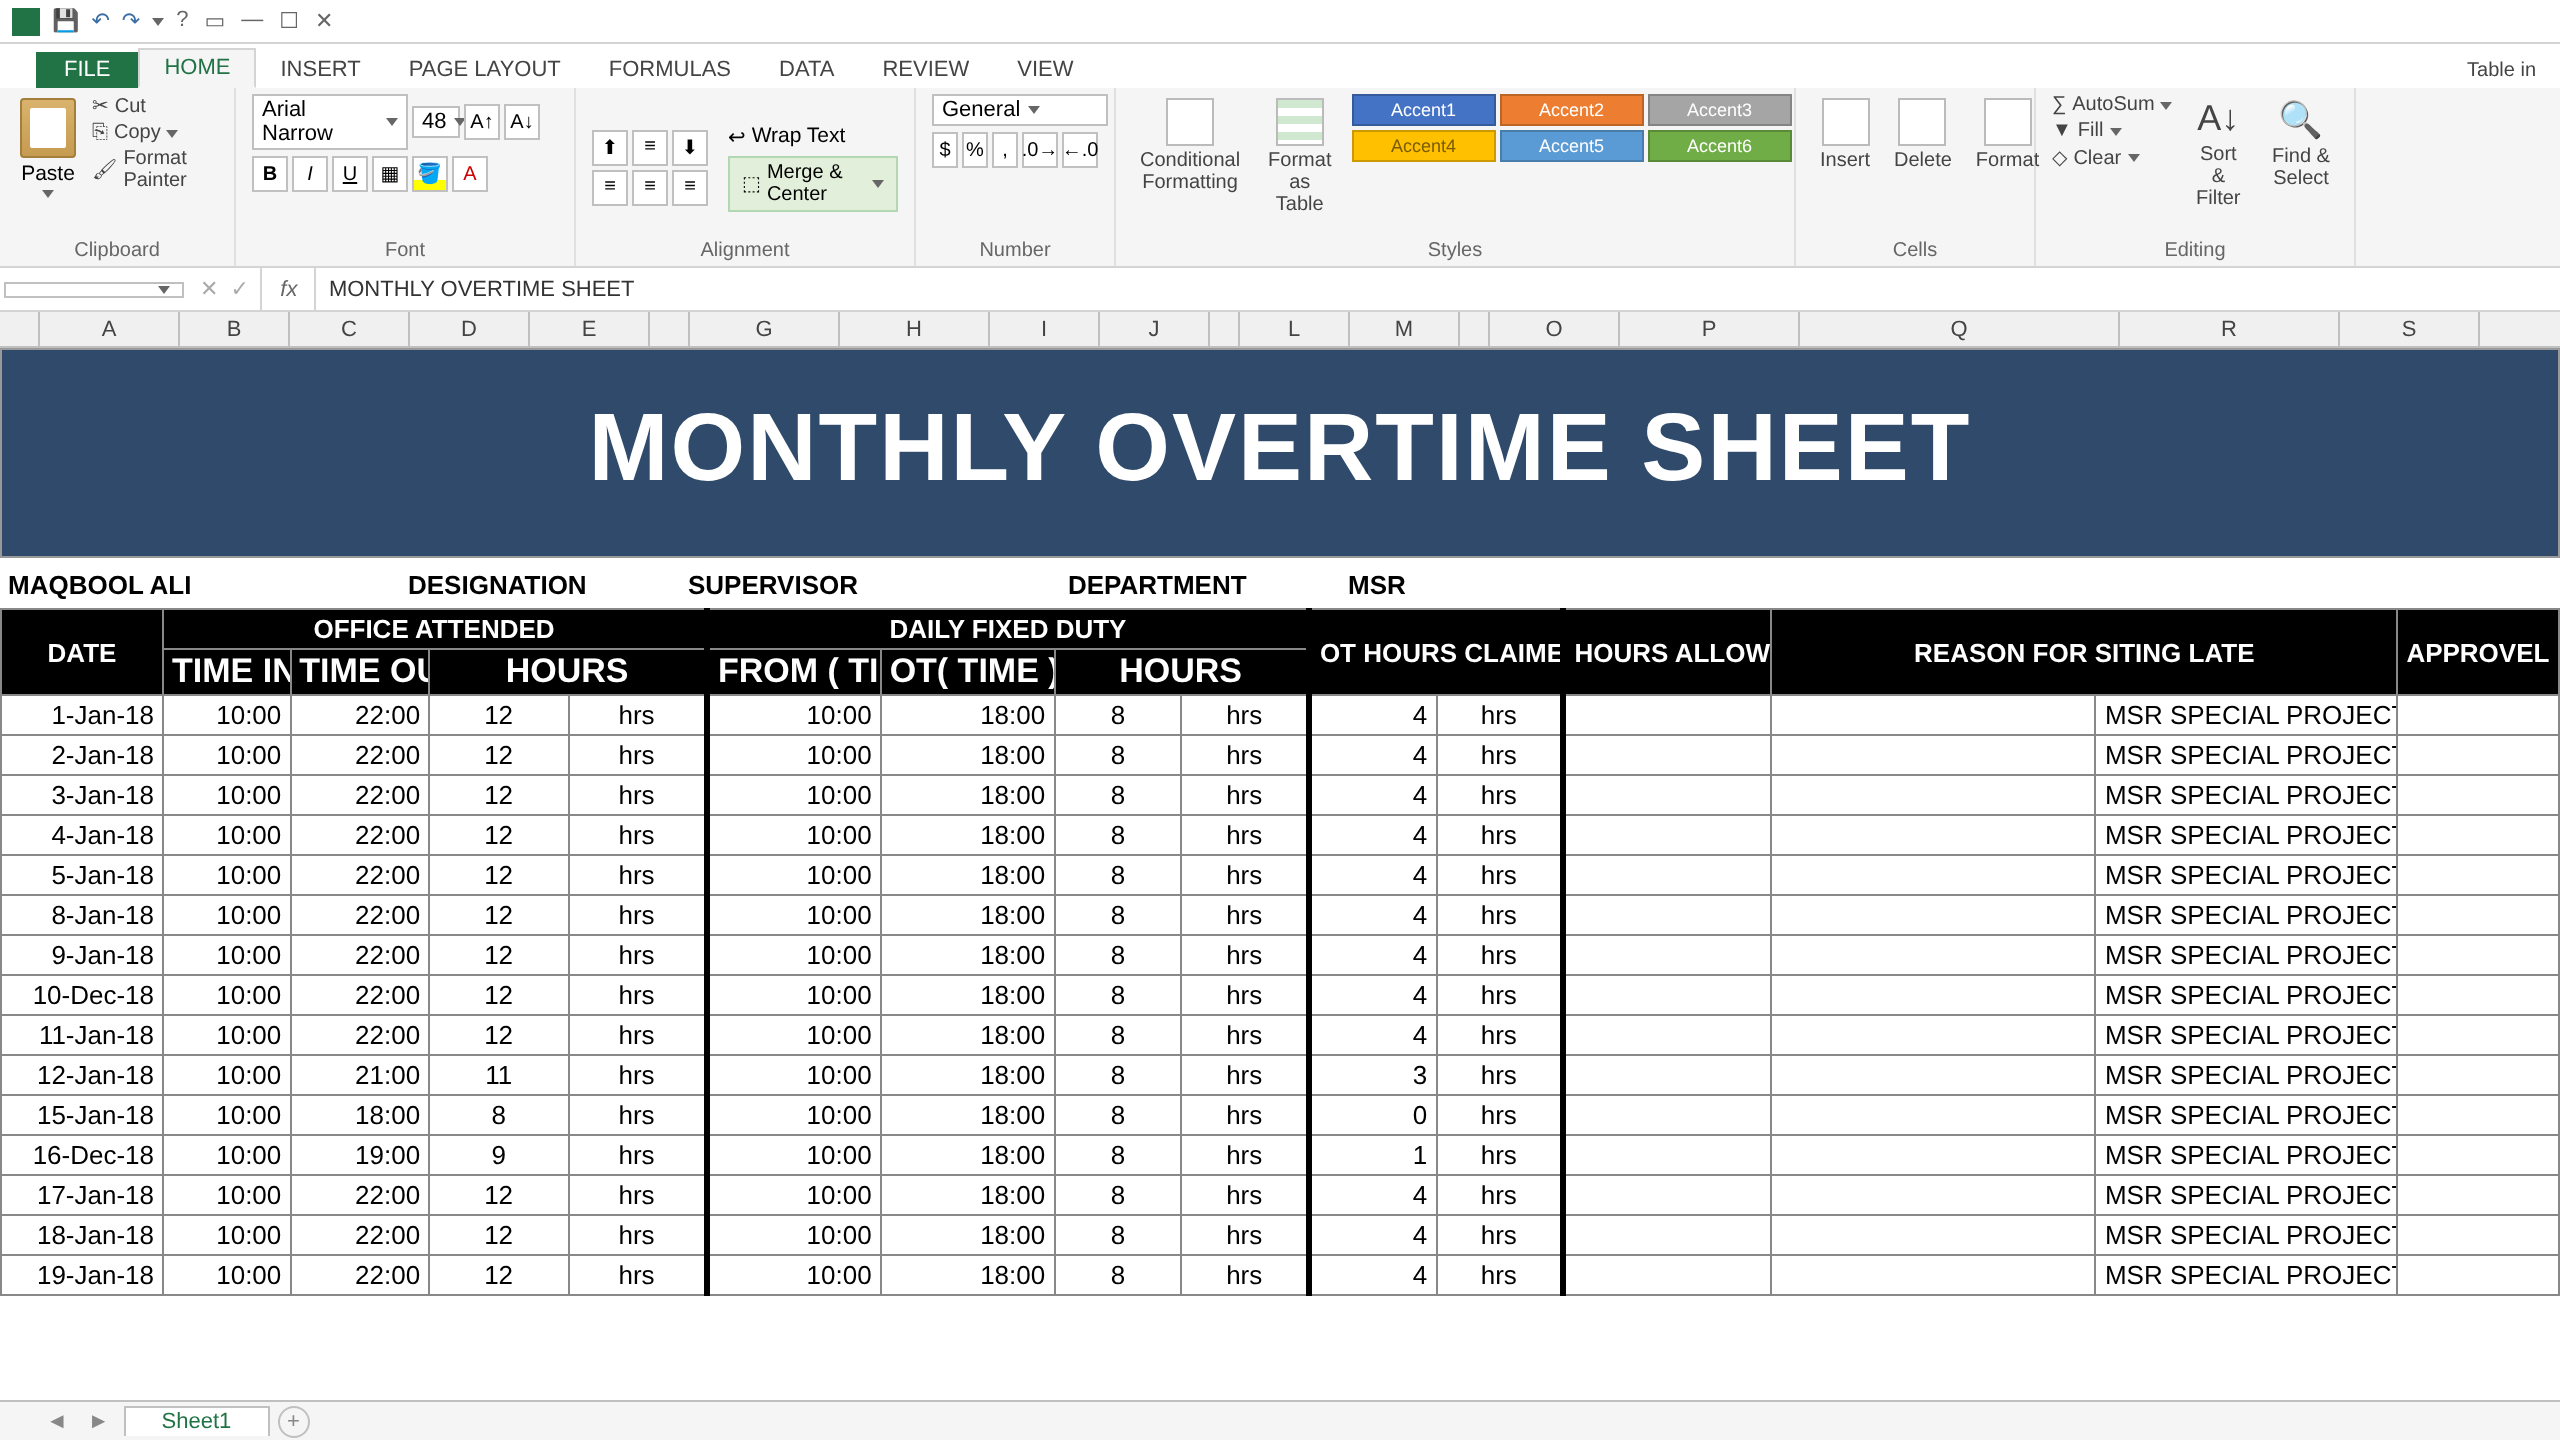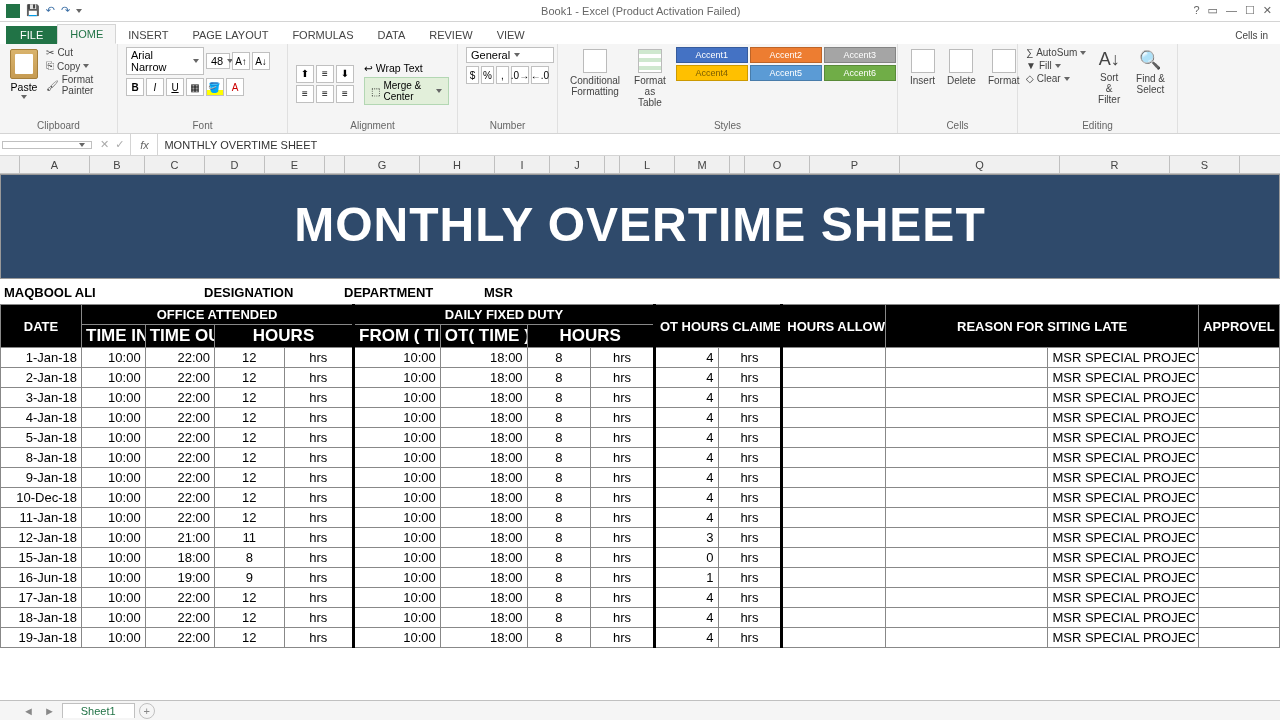--- a/index.html
+++ b/index.html
@@ -6,21 +6,21 @@
   body { font-family: "Segoe UI", Tahoma, sans-serif; font-size: 11px; background: #fff; width: 1280px; height: 720px; overflow: hidden; position: relative; }
 
   
   .titlebar { height: 22px; background: #fff; display: flex; align-items: center; border-bottom: 1px solid #d4d4d4; }
   .quick-access { display: flex; gap: 6px; align-items: center; padding: 0 6px; }
   .qa-icon { width: 14px; height: 14px; display: inline-block; }
   .title-center { flex: 1; text-align: center; color: #666; font-size: 11px; }
   .title-right { display: flex; gap: 8px; padding-right: 8px; color: #666; }
 
   
-  .ribbon-tabs { height: 22px; background: #fff; display: flex; align-items: flex-end; padding-left: 6px; font-size: 11px; }
+  .ribbon-tabs { height: 22px; background: #fff; display: flex; align-items: flex-end; padding-left: 6px; font-size: 11px; margin-left: 12px; }
   .file-tab { background: #217346; color: #fff; padding: 3px 14px; font-size: 11px; }
   .rtab { padding: 3px 12px; color: #444; cursor: pointer; }
   .rtab.active { border: 1px solid #d4d4d4; border-bottom: 1px solid #f5f5f5; background: #f5f5f5; color: #217346; }
   .signin { margin-left: auto; padding: 3px 12px; color: #444; font-size: 10px; }
 
   
   .ribbon { height: 90px; background: #f5f5f5; border-bottom: 1px solid #d4d4d4; display: flex; align-items: stretch; font-size: 10.5px; }
   .group { border-right: 1px solid #e0e0e0; padding: 3px 8px 2px 8px; display: flex; flex-direction: column; justify-content: space-between; }
   .group-label { text-align: center; color: #666; font-size: 10px; margin-top: auto; }
   .group-content { display: flex; gap: 6px; align-items: flex-start; flex: 1; }
@@ -96,40 +96,39 @@
 <body>
 
 <div class="titlebar">
   <div class="quick-access">
     <span class="qa-icon" style="background:#217346;"></span>
     <span style="color:#3a6ea5;">💾</span>
     <span style="color:#3a6ea5;">↶</span>
     <span style="color:#3a6ea5;">↷</span>
     <span class="tri-down"></span>
   </div>
-  <div class="title-center">Book1 - Excel (Product Activation Failed)</div>
   <div class="title-right">
     <span>?</span>
     <span>▭</span>
     <span>—</span>
     <span>☐</span>
     <span>✕</span>
   </div>
 </div>
 
 <div class="ribbon-tabs">
   <div class="file-tab">FILE</div>
   <div class="rtab active">HOME</div>
   <div class="rtab">INSERT</div>
   <div class="rtab">PAGE LAYOUT</div>
   <div class="rtab">FORMULAS</div>
   <div class="rtab">DATA</div>
   <div class="rtab">REVIEW</div>
   <div class="rtab">VIEW</div>
-  <div class="signin">Cells in</div>
+  <div class="signin">Table in</div>
 </div>
 
 <div class="ribbon">
 
   <div class="group" style="width:118px;">
     <div class="group-content">
       <div class="paste-big">
         <div class="clipboard-icon"></div>
         <span>Paste</span>
         <span class="tri-down"></span>
@@ -328,20 +327,21 @@
     <div class="col-h" style="width: 110px;">R</div>
     <div class="col-h" style="width: 70px;">S</div>
   </div>
 
 <div class="sheet">
   <div class="banner">MONTHLY OVERTIME SHEET</div>
 
   <div class="meta-row">
     <div class="meta-cell" style="width:200px;">MAQBOOL ALI</div>
     <div class="meta-cell" style="width:140px;">DESIGNATION</div>
+    <div class="meta-cell" style="width:190px;">SUPERVISOR</div>
     <div class="meta-cell" style="width:140px;">DEPARTMENT</div>
     <div class="meta-cell" style="width:120px;">MSR</div>
   </div>
 
   <table class="data-table" id="datatable">
     <colgroup id="cg">
         <col style="width: 70px;">
         <col style="width: 55px;">
         <col style="width: 60px;">
         <col style="width: 60px;">
@@ -558,21 +558,21 @@
           <td class="ctr">8</td>
           <td class="ctr">hrs</td>
           <td class="num gap-col">0</td>
           <td class="ctr">hrs</td>
           <td class="gap-col"></td>
           <td class=""></td>
           <td class="lft">MSR SPECIAL PROJECT DUTY</td>
           <td class=""></td>
         </tr>
         <tr>
-          <td class="num">16-Jun-18</td>
+          <td class="num">16-Dec-18</td>
           <td class="num">10:00</td>
           <td class="num">19:00</td>
           <td class="ctr">9</td>
           <td class="ctr">hrs</td>
           <td class="num gap-col">10:00</td>
           <td class="num">18:00</td>
           <td class="ctr">8</td>
           <td class="ctr">hrs</td>
           <td class="num gap-col">1</td>
           <td class="ctr">hrs</td>

